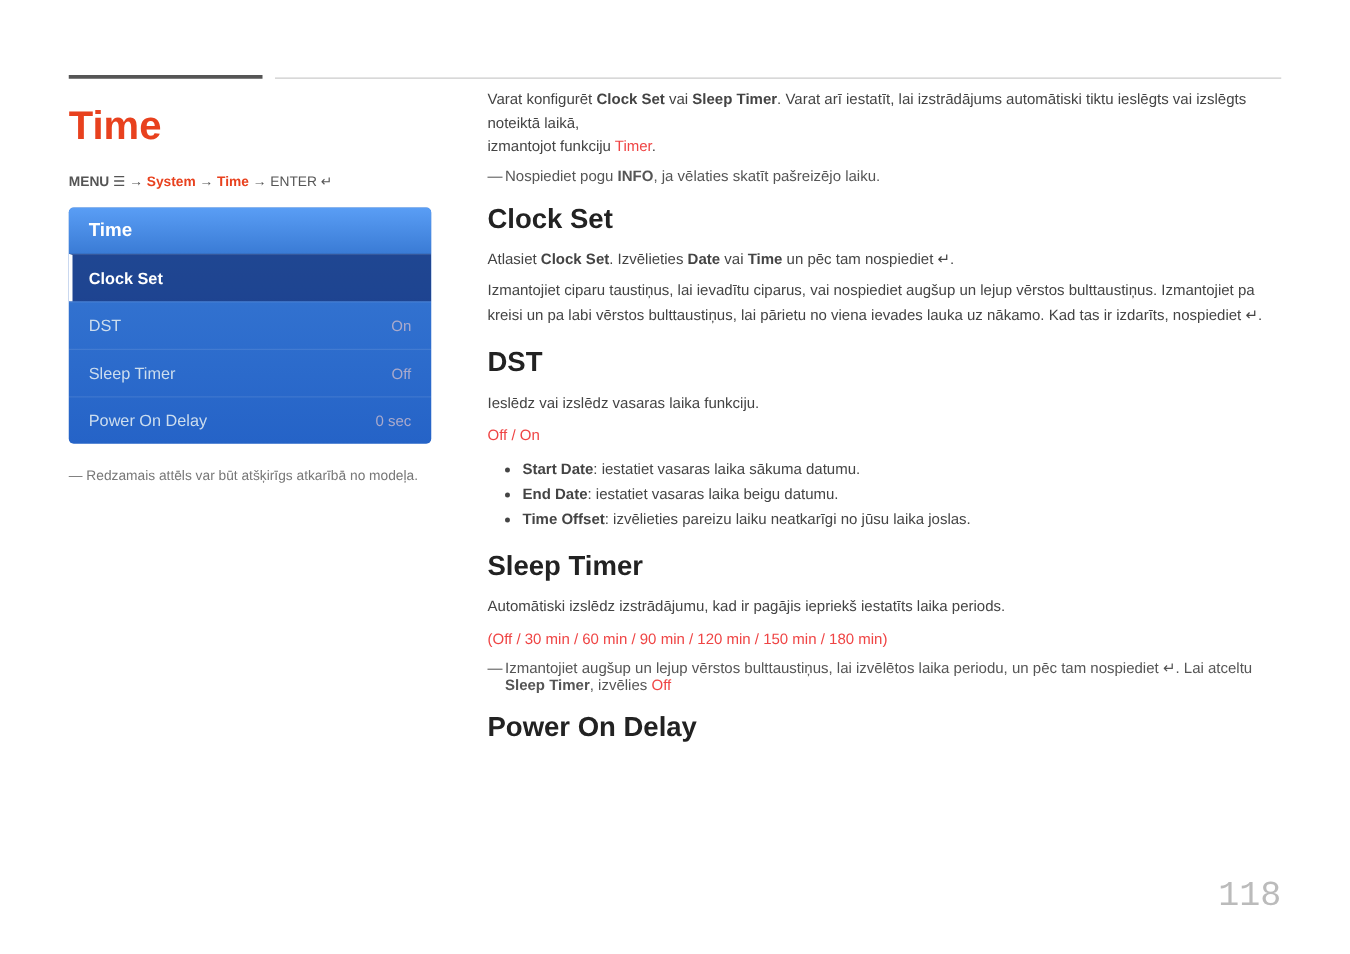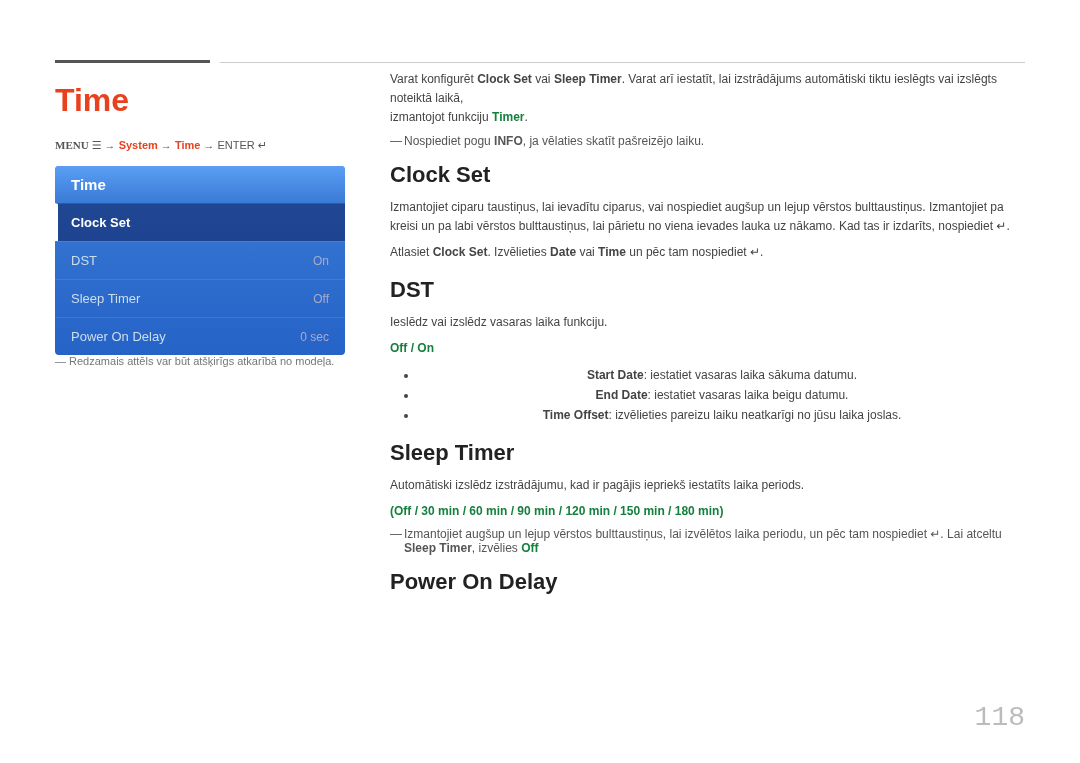--- a/index.html
+++ b/index.html
@@ -28,21 +28,21 @@
       margin-bottom: 20px;
       margin-top: 12px;
     }
 
     .menu-path {
       font-size: 11px;
       color: #555;
       margin-bottom: 14px;
       font-weight: normal;
     }
-    .menu-path strong { font-weight: bold; font-family: Liberation Serif, serif; }
+    .menu-path strong { font-weight: bold; }
     .menu-path .highlight { color: #e8411e; font-weight: bold; }
 
     .tv-menu {
       background: linear-gradient(180deg, #3a7bd5 0%, #2563c7 100%);
       border-radius: 4px;
       overflow: hidden;
       width: 290px;
     }
 
     .tv-menu-title {
@@ -70,21 +70,21 @@
       border-left: 3px solid #fff;
       padding-left: 13px;
     }
 
     .tv-menu-item .item-value {
       color: #aac;
       font-size: 12px;
     }
 
     .footnote {
-      margin-top: 0;
+      margin-top: 20px;
       font-size: 11px;
       color: #777;
     }
     .footnote::before { content: '― '; }
 
     
     .right-panel {
       position: absolute;
       top: 70px;
       left: 390px;
@@ -131,32 +131,31 @@
       padding-left: 14px;
       position: relative;
       margin-bottom: 4px;
     }
     .section-note::before {
       content: '―';
       position: absolute;
       left: 0;
     }
 
-    .orange { color: #15803d; font-weight: bold; }
+    .orange { color: #ef4444; font-weight: normal; }
 
     .bullet-list {
       list-style: disc;
       padding-left: 28px;
       margin: 6px 0;
     }
     .bullet-list li {
       font-size: 12px;
       color: #444;
       line-height: 1.7;
-      text-align: center;
     }
 
     .page-number {
       position: absolute;
       bottom: 30px;
       right: 55px;
       font-size: 28px;
       color: #bbb;
       font-weight: 300;
       font-family: Liberation Mono, monospace;
@@ -219,24 +218,24 @@
   <div class="intro-text">
     Varat konfigurēt <strong>Clock Set</strong> vai <strong>Sleep Timer</strong>. Varat arī iestatīt, lai izstrādājums automātiski tiktu ieslēgts vai izslēgts noteiktā laikā,<br>
     izmantojot funkciju <span class="orange">Timer</span>.
   </div>
   <div class="intro-note">
     Nospiediet pogu <strong>INFO</strong>, ja vēlaties skatīt pašreizējo laiku.
   </div>
 
   <div class="section-title">Clock Set</div>
   <div class="section-body">
+    Atlasiet <strong>Clock Set</strong>. Izvēlieties <strong>Date</strong> vai <strong>Time</strong> un pēc tam nospiediet ↵.
+  </div>
+  <div class="section-body">
     Izmantojiet ciparu taustiņus, lai ievadītu ciparus, vai nospiediet augšup un lejup vērstos bulttaustiņus. Izmantojiet pa kreisi un pa labi vērstos bulttaustiņus, lai pārietu no viena ievades lauka uz nākamo. Kad tas ir izdarīts, nospiediet ↵.
-  </div>
-  <div class="section-body">
-    Atlasiet <strong>Clock Set</strong>. Izvēlieties <strong>Date</strong> vai <strong>Time</strong> un pēc tam nospiediet ↵.
   </div>
 
   <div class="section-title">DST</div>
   <div class="section-body">
     Ieslēdz vai izslēdz vasaras laika funkciju.
   </div>
   <div class="section-body orange">Off / On</div>
   <ul class="bullet-list">
     <li><strong>Start Date</strong>: iestatiet vasaras laika sākuma datumu.</li>
     <li><strong>End Date</strong>: iestatiet vasaras laika beigu datumu.</li>

